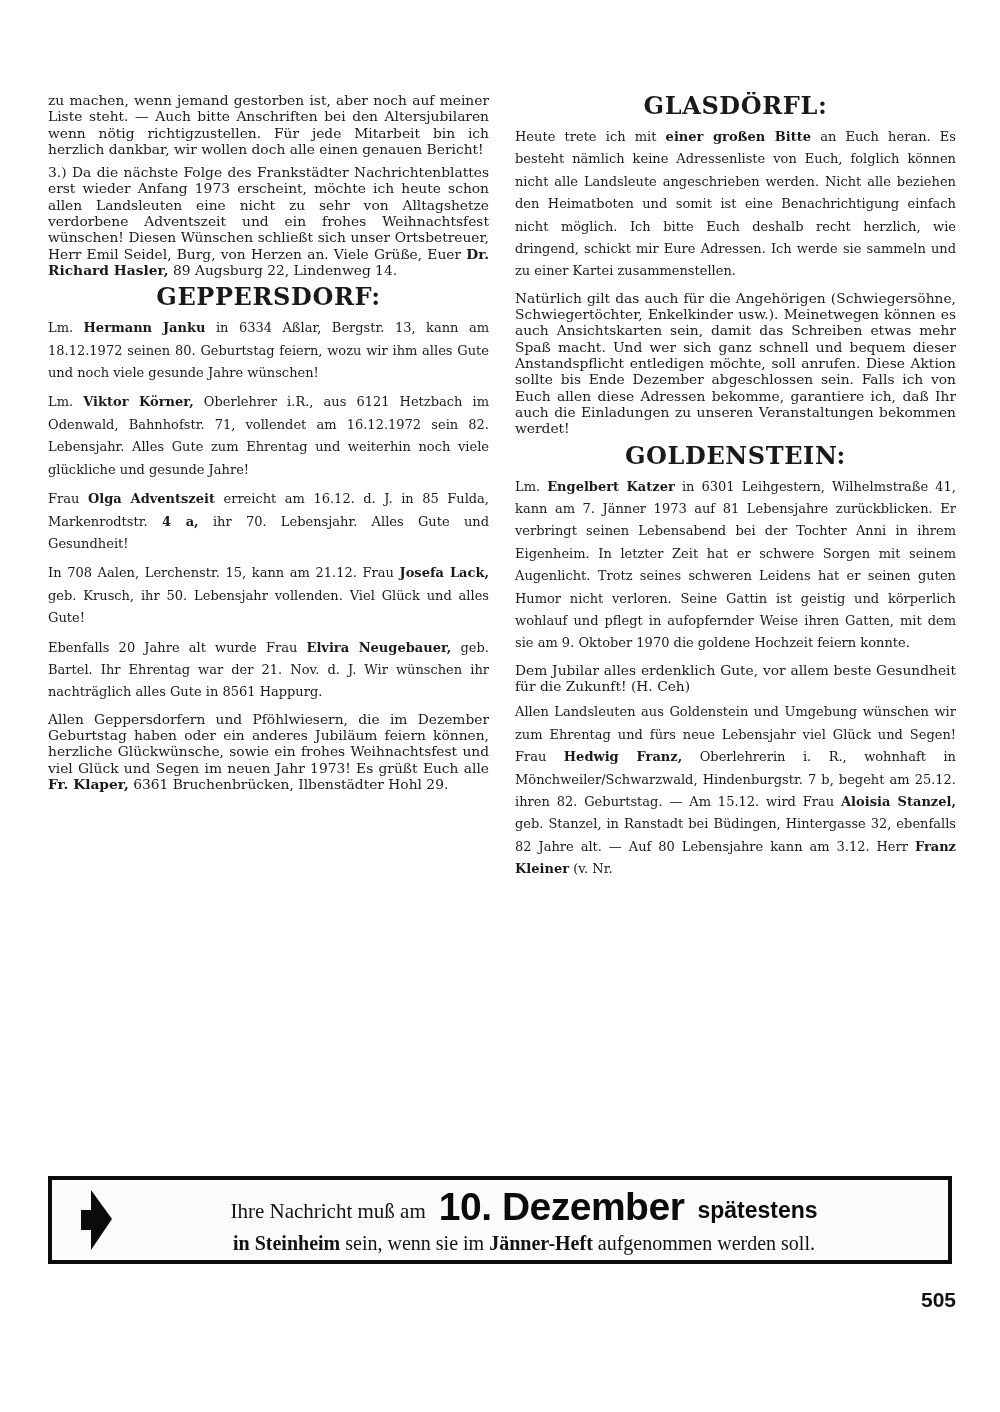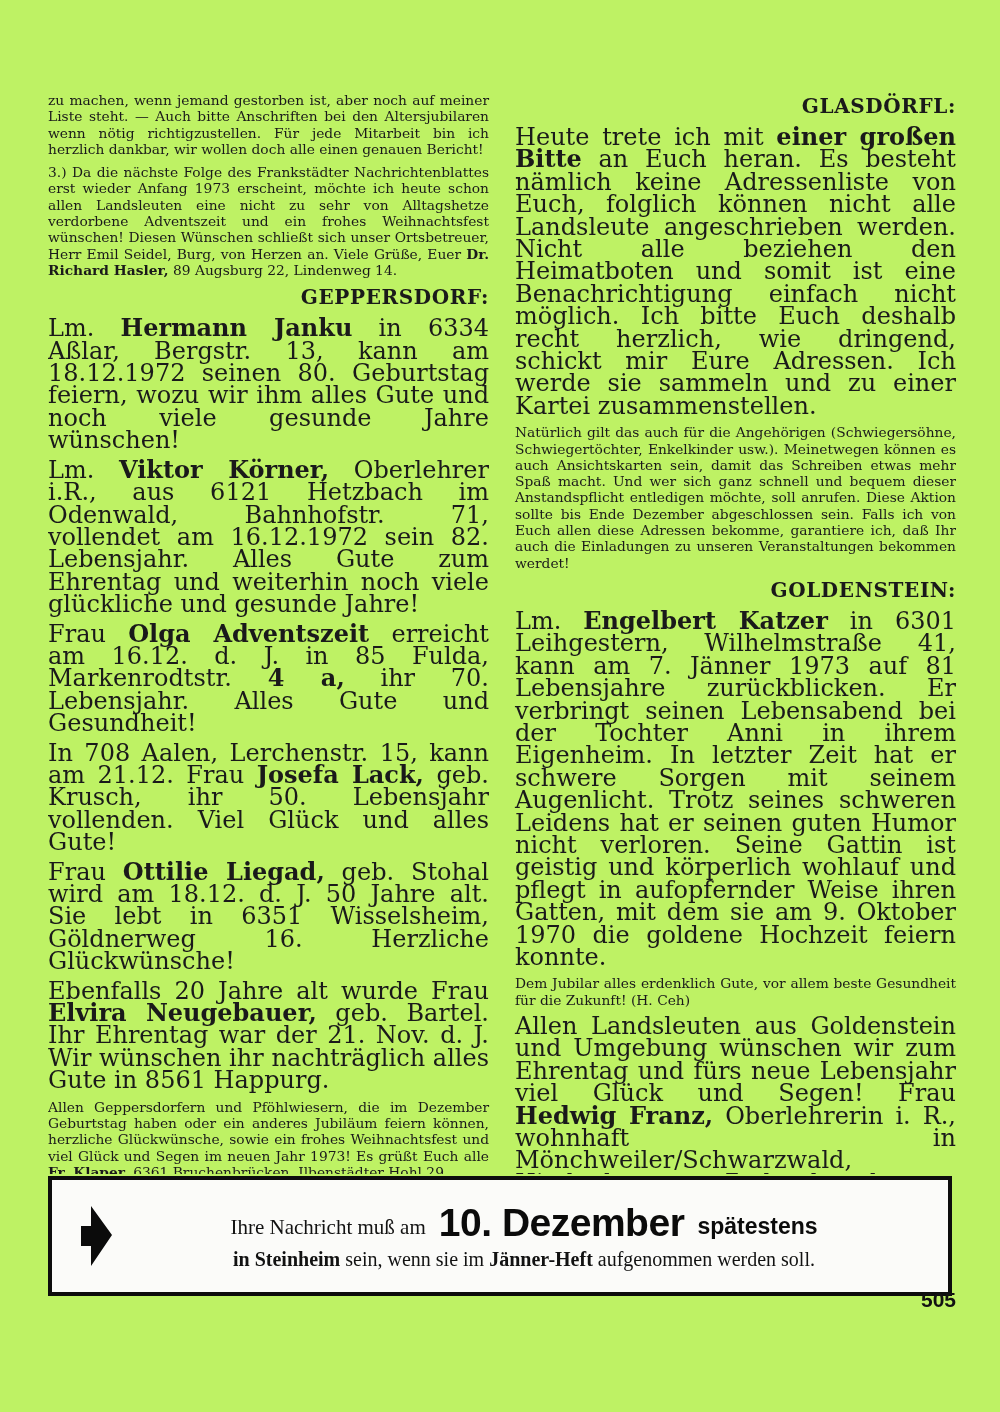--- a/index.html
+++ b/index.html
@@ -4,49 +4,49 @@
 <style>
   html, body { margin: 0; padding: 0; }
   body {
     width: 1000px; height: 1412px;
     background: #e9e9e7;
     font-family: "DejaVu Serif", serif;
   }
   .page {
     position: relative;
     width: 1000px; height: 1412px;
-    background: #bef264;
+    background: #ffffff;
     color: #1a1a1a;
     overflow: hidden;
   }
   .columns {
     position: absolute;
     top: 92px; left: 48px;
     width: 908px; height: 1082px;
     display: flex;
     gap: 26px;
     overflow: hidden;
   }
   .col { width: 441px; }
   .blk { margin: 0 0 7px 0; text-align: justify; hyphens: auto; }
-  .blk.body   { font-size: 24px;  line-height: 22.4px; }
+  .blk.body   { font-size: 13px;  line-height: 22.4px; }
   .blk.small  { font-size: 13.8px; line-height: 16.3px; }
   h2.blk.heading {
-    font-size: 20px; line-height: 24px;
+    font-size: 24px; line-height: 24px;
     font-weight: bold; letter-spacing: 0.6px;
-    margin: 4px 0 8px 0; text-align: right;
+    margin: 4px 0 8px 0; text-align: center;
   }
   .col .blk:first-child { margin-top: 0; }
   .col h2.blk.heading:first-child { margin-top: 2px; }
   b { font-weight: bold; }
 
   .notice-box {
     position: absolute;
     left: 48px; top: 1176px;
-    width: 904px; height: 120px;
+    width: 904px; height: 88px;
     box-sizing: border-box;
     border: 4px solid #0d0d0d;
     background: #fbfbf9;
     display: flex;
     align-items: center;
   }
   .notice-arrow { margin-left: 28px; flex: 0 0 auto; }
   .notice-text { flex: 1; text-align: center; padding: 0 24px 0 10px; }
   .notice-line1 { white-space: nowrap; }
   .nl1-pre {
@@ -81,21 +81,20 @@
 
   <div class="columns">
     <div class="col">
         <p class="blk small"><span>zu machen, wenn jemand gestorben ist, aber noch auf meiner Liste steht. — Auch bitte Anschriften bei den Altersjubilaren wenn nötig richtigzustellen. Für jede Mitarbeit bin ich herzlich dankbar, wir wollen doch alle einen genauen Bericht!</span></p>
         <p class="blk small"><span>3.) Da die nächste Folge des Frankstädter Nachrichtenblattes erst wieder Anfang 1973 erscheint, möchte ich heute schon allen Landsleuten eine nicht zu sehr von Alltagshetze verdorbene Adventszeit und ein frohes Weihnachtsfest wünschen! Diesen Wünschen schließt sich unser Ortsbetreuer, Herr Emil Seidel, Burg, von Herzen an. Viele Grüße, Euer </span><b>Dr. Richard Hasler,</b><span> 89 Augsburg 22, Lindenweg 14.</span></p>
         <h2 class="blk heading"><b>GEPPERSDORF:</b></h2>
         <p class="blk body"><span>Lm. </span><b>Hermann Janku</b><span> in 6334 Aßlar, Bergstr. 13, kann am 18.12.1972 seinen 80. Geburtstag feiern, wozu wir ihm alles Gute und noch viele gesunde Jahre wünschen!</span></p>
         <p class="blk body"><span>Lm. </span><b>Viktor Körner,</b><span> Oberlehrer i.R., aus 6121 Hetzbach im Odenwald, Bahnhofstr. 71, vollendet am 16.12.1972 sein 82. Lebensjahr. Alles Gute zum Ehrentag und weiterhin noch viele glückliche und gesunde Jahre!</span></p>
         <p class="blk body"><span>Frau </span><b>Olga Adventszeit</b><span> erreicht am 16.12. d. J. in 85 Fulda, Markenrodtstr. </span><b>4 a,</b><span> ihr 70. Lebensjahr. Alles Gute und Gesundheit!</span></p>
         <p class="blk body"><span>In 708 Aalen, Lerchenstr. 15, kann am 21.12. Frau </span><b>Josefa Lack,</b><span> geb. Krusch, ihr 50. Lebensjahr vollenden. Viel Glück und alles Gute!</span></p>
-        <p class="blk body"><span>Frau </span><b>Ottilie Liegad,</b><span> geb. Stohal wird am 18.12. d. J. 50 Jahre alt. Sie lebt in 6351 Wisselsheim, Göldnerweg 16. Herzliche Glückwünsche!</span></p>
         <p class="blk body"><span>Ebenfalls 20 Jahre alt wurde Frau </span><b>Elvira Neugebauer,</b><span> geb. Bartel. Ihr Ehrentag war der 21. Nov. d. J. Wir wünschen ihr nachträglich alles Gute in 8561 Happurg.</span></p>
         <p class="blk small"><span>Allen Geppersdorfern und Pföhlwiesern, die im Dezember Geburtstag haben oder ein anderes Jubiläum feiern können, herzliche Glückwünsche, sowie ein frohes Weihnachtsfest und viel Glück und Segen im neuen Jahr 1973! Es grüßt Euch alle </span><b>Fr. Klaper,</b><span> 6361 Bruchenbrücken, Ilbenstädter Hohl 29.</span></p>
       </div>
     <div class="col">
         <h2 class="blk heading"><b>GLASDÖRFL:</b></h2>
         <p class="blk body"><span>Heute trete ich mit </span><b>einer großen Bitte</b><span> an Euch heran. Es besteht nämlich keine Adressenliste von Euch, folglich können nicht alle Landsleute angeschrieben werden. Nicht alle beziehen den Heimatboten und somit ist eine Benachrichtigung einfach nicht möglich. Ich bitte Euch deshalb recht herzlich, wie dringend, schickt mir Eure Adressen. Ich werde sie sammeln und zu einer Kartei zusammenstellen.</span></p>
         <p class="blk small"><span>Natürlich gilt das auch für die Angehörigen (Schwiegersöhne, Schwiegertöchter, Enkelkinder usw.). Meinetwegen können es auch Ansichtskarten sein, damit das Schreiben etwas mehr Spaß macht. Und wer sich ganz schnell und bequem dieser Anstandspflicht entledigen möchte, soll anrufen. Diese Aktion sollte bis Ende Dezember abgeschlossen sein. Falls ich von Euch allen diese Adressen bekomme, garantiere ich, daß Ihr auch die Einladungen zu unseren Veranstaltungen bekommen werdet!</span></p>
         <h2 class="blk heading"><b>GOLDENSTEIN:</b></h2>
         <p class="blk body"><span>Lm. </span><b>Engelbert Katzer</b><span> in 6301 Leihgestern, Wilhelmstraße 41, kann am 7. Jänner 1973 auf 81 Lebensjahre zurückblicken. Er verbringt seinen Lebensabend bei der Tochter Anni in ihrem Eigenheim. In letzter Zeit hat er schwere Sorgen mit seinem Augenlicht. Trotz seines schweren Leidens hat er seinen guten Humor nicht verloren. Seine Gattin ist geistig und körperlich wohlauf und pflegt in aufopfernder Weise ihren Gatten, mit dem sie am 9. Oktober 1970 die goldene Hochzeit feiern konnte.</span></p>
         <p class="blk small"><span>Dem Jubilar alles erdenklich Gute, vor allem beste Gesundheit für die Zukunft! (H. Ceh)</span></p>

